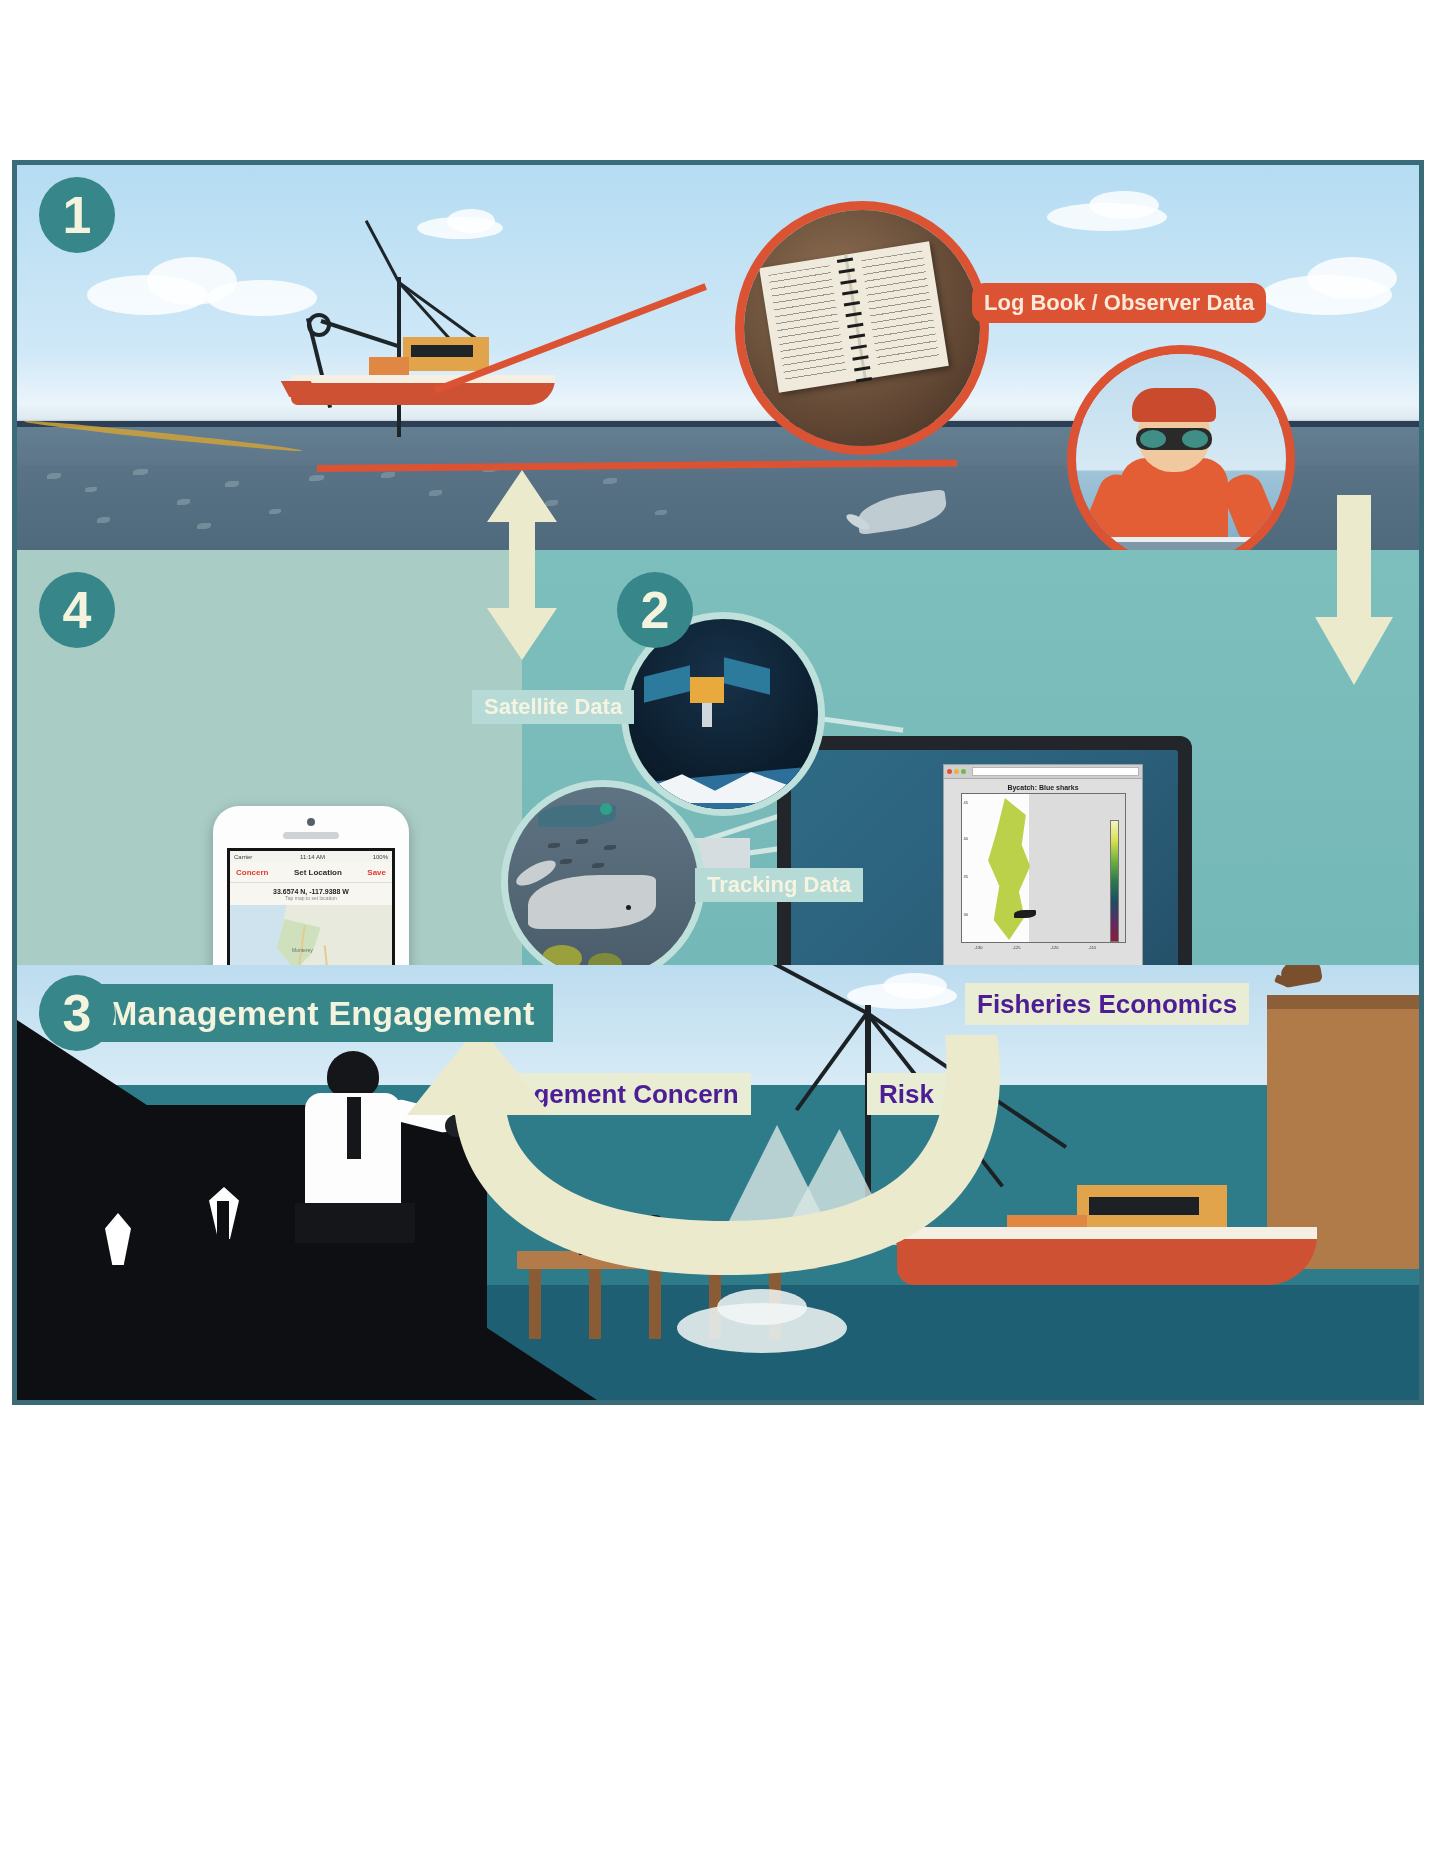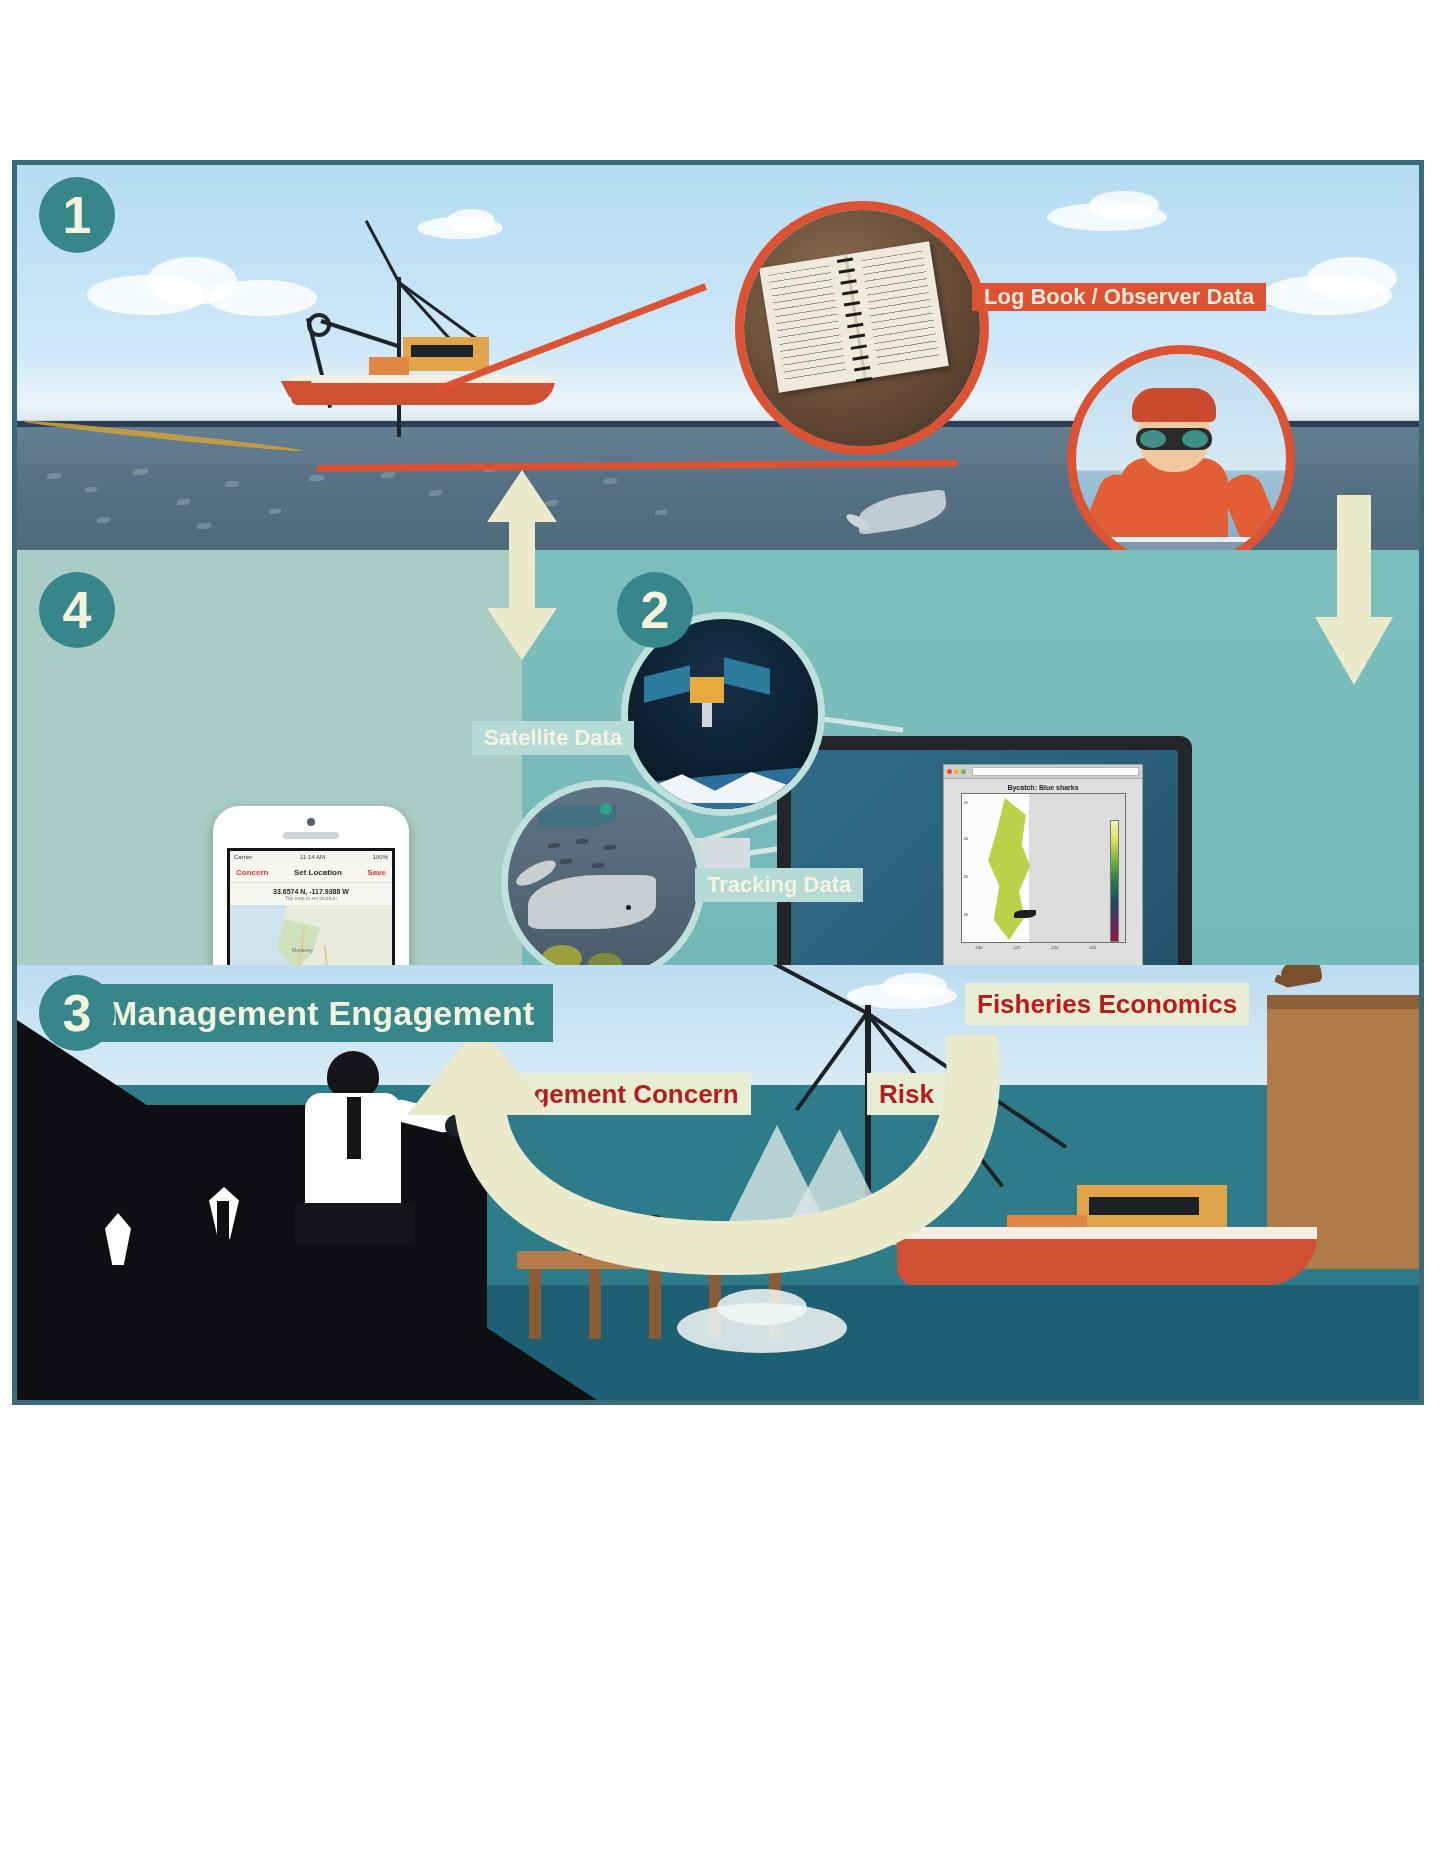--- a/index.html
+++ b/index.html
@@ -43,21 +43,21 @@
   .step .num{color:#f4f3dd;font-size:52px;font-weight:bold;line-height:1;
      font-family:"Liberation Sans",sans-serif;}
   .step .bar{height:58px;background:#36868a;display:flex;align-items:center;
      padding:0 18px 0 22px;margin-left:-28px;position:relative;z-index:1;}
   .step .bar span{color:#f4f3dd;font-size:34px;font-weight:bold;white-space:nowrap;letter-spacing:.2px;}
 
   
   .lbl{position:absolute;display:flex;align-items:center;height:34px;padding:0 12px;
        font-size:22px;font-weight:bold;white-space:nowrap;z-index:35;}
   .lbl.red{background:#dc5334;color:#fbe9d9;}
-  .lbl.cream{background:#e9edd4;color:#b91c1c;text-align:right;}
+  .lbl.cream{background:#e9edd4;color:#4c1d95;text-align:right;}
   .lbl.pale{background:#b6dbd6;color:#f6f4e0;}
 
   
   .circ{position:absolute;border-radius:50%;overflow:hidden;z-index:30;}
   .circ.red{border:9px solid #dc5334;}
   .circ.pale{border:7px solid #bfe0db;}
 
   .connector{position:absolute;background:#dc5334;z-index:20;transform-origin:0 50%;}
   .connector-pale{position:absolute;background:#cfe7e2;z-index:12;transform-origin:0 50%;}
 
@@ -237,21 +237,21 @@
         <div style="position:absolute;left:0;bottom:22px;width:100%;height:5px;background:#e8eef1;"></div>
         <div style="position:absolute;left:0;bottom:0;width:100%;height:22px;background:#7d98a8;"></div>
       </div>
 
       <div class="step" style="left:22px;top:20px;">
         <div class="disc">
           <span class="num">1</span>
         </div>
       </div>
 
-      <div class="lbl red" style="left:955px;top:118px;height:28px;">
+      <div class="lbl red" style="left:955px;top:118px;height:40px;border-radius:13px;">
         <span>Log Book / Observer Data</span>
       </div>
     </div>
 
     <div class="panel" id="panel2">
       <div id="p2-left"></div>
       <div id="p2-right"></div>
 
       <div class="step" style="left:22px;top:30px;">
         <div class="disc">
@@ -365,21 +365,21 @@
              border-radius:50%;"></div>
         <div style="position:absolute;left:36px;top:52px;width:88px;height:38px;opacity:.8;">
           <div class="fish" style="left:4px;top:4px;width:12px;height:5px;background:#2f3b44;"></div>
           <div class="fish" style="left:32px;top:0;width:12px;height:5px;background:#2f3b44;"></div>
           <div class="fish" style="left:60px;top:6px;width:12px;height:5px;background:#2f3b44;"></div>
           <div class="fish" style="left:16px;top:20px;width:12px;height:5px;background:#2f3b44;"></div>
           <div class="fish" style="left:48px;top:24px;width:12px;height:5px;background:#2f3b44;"></div>
         </div>
       </div>
 
-      <div class="lbl pale" style="left:455px;top:140px;margin-top:31px;">
+      <div class="lbl pale" style="left:455px;top:140px;">
         <span>Satellite Data</span>
       </div>
       <div class="lbl pale" style="left:678px;top:318px;">
         <span>Tracking Data</span>
       </div>
     </div>
 
     <div class="panel" id="panel3">
       <div id="p3-sky"></div>
       <div class="cloud" style="left:830px;top:18px;width:110px;height:26px;"></div>

